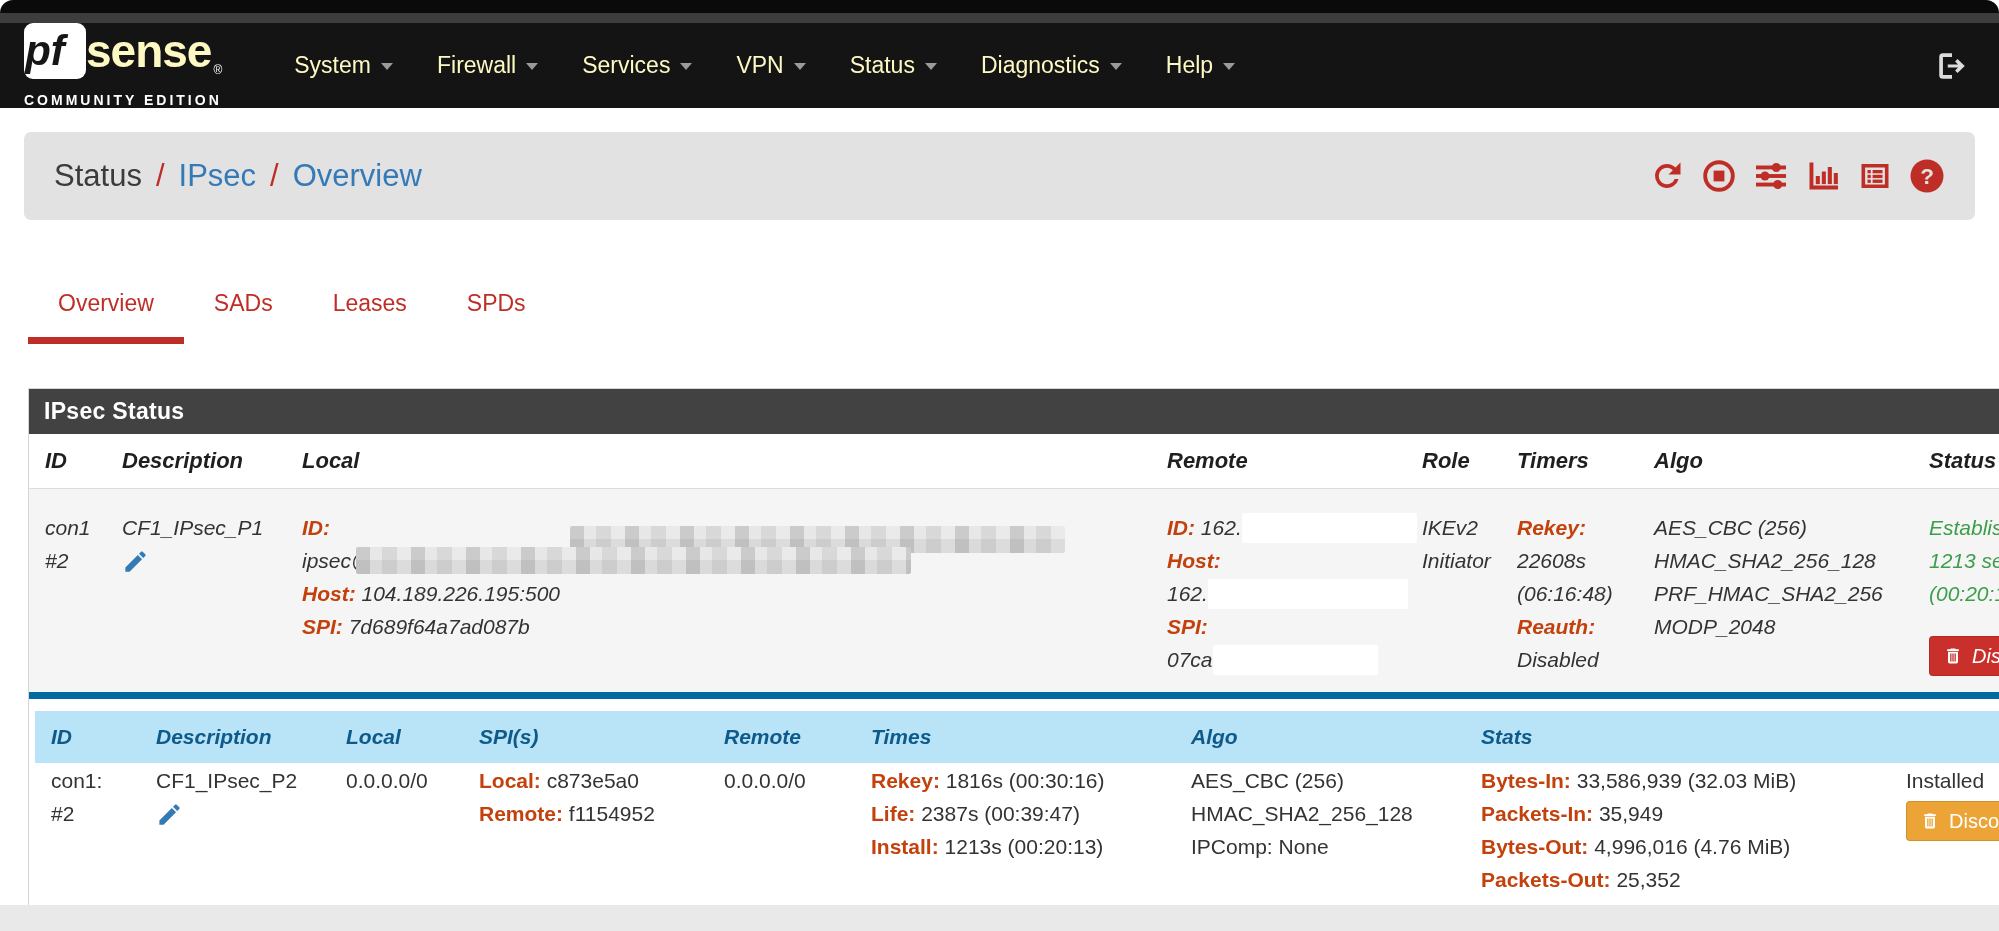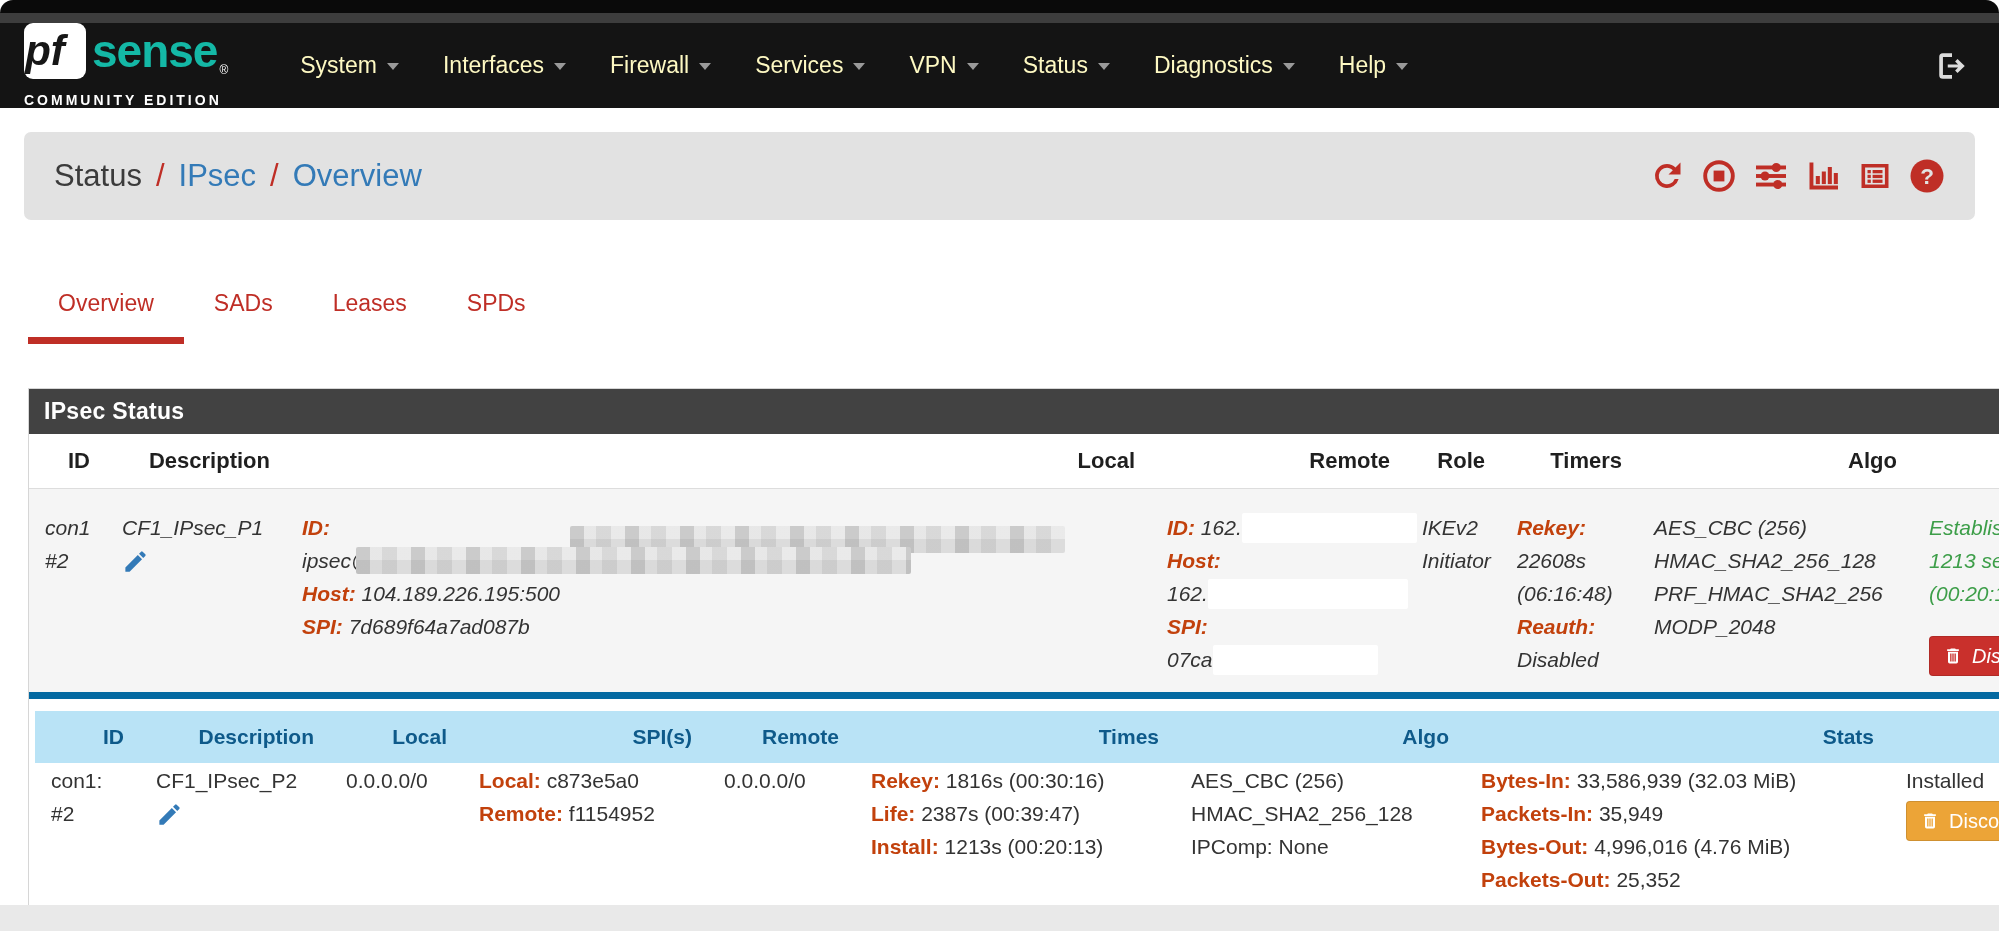--- a/index.html
+++ b/index.html
@@ -15,21 +15,21 @@
     height:85px; background:#141414; display:flex; align-items:center;
     padding:0 30px 0 24px;
   }
   .brand { display:flex; flex-direction:column; margin-right:50px; cursor:pointer; }
   .brand-row { display:flex; align-items:flex-start; }
   .pf-box {
     background:#fff; color:#161616; border-radius:9px; width:62px; height:56px;
     display:flex; align-items:center; justify-content:center;
     font-size:42px; font-weight:bold; font-style:italic; padding-right:20px;
   }
-  .brand-sense { color:#14b8a6; font-size:46px; font-weight:bold; letter-spacing:-1px; line-height:56px; margin-left:6px; }
+  .brand-sense { color:#fef9c3; font-size:46px; font-weight:bold; letter-spacing:-1px; line-height:56px; margin-left:0; }
   .brand-reg { color:#fff; font-size:12px; align-self:flex-end; margin:0 0 2px 2px; }
   .brand-sub { color:#fff; font-size:14px; font-weight:bold; letter-spacing:3px; margin-top:13px; }
   .nav-menu { list-style:none; display:flex; align-items:center; }
   .nav-menu li {
     color:#fef9c3; font-size:23px; padding:12px 22px; cursor:pointer; white-space:nowrap;
   }
   .caret {
     display:inline-block; width:0; height:0; margin-left:10px; vertical-align:3px;
     border-left:6px solid transparent; border-right:6px solid transparent;
     border-top:7px solid #9a9a9a;
@@ -63,21 +63,21 @@
   .panel-heading {
     background:#424242; color:#fff; font-weight:bold; font-size:23px;
     padding:9px 15px; letter-spacing:0.3px;
   }
   table { border-collapse:collapse; table-layout:fixed; }
   .ike-table { width:2212px; }
   .ike-table col.c-id{width:77px;} .ike-table col.c-desc{width:180px;}
   .ike-table col.c-local{width:865px;} .ike-table col.c-remote{width:255px;}
   .ike-table col.c-role{width:95px;} .ike-table col.c-timers{width:137px;}
   .ike-table col.c-algo{width:275px;} .ike-table col.c-status{width:328px;}
-  th { text-align:right; font-size:22px; color:#1f1f1f; padding:14px 16px; border-bottom:1px solid #dddddd; }
+  th { text-align:left; font-size:22px; color:#1f1f1f; padding:14px 16px; border-bottom:1px solid #dddddd;font-style:italic; }
   td { vertical-align:top; font-size:21px; padding:22px 16px 16px 16px; line-height:33px; }
   .ike-row td { background:#f5f5f5; border-bottom:7px solid #0369a1;font-style:italic; }
   .line { white-space:nowrap; }
   b { color:#c2410c;text-align:center; }
   
   .child-table { width:2190px; margin:12px 6px 0 6px; }
   .child-table col.d-id{width:105px;} .child-table col.d-desc{width:190px;}
   .child-table col.d-local{width:133px;} .child-table col.d-spi{width:245px;}
   .child-table col.d-remote{width:147px;} .child-table col.d-times{width:320px;}
   .child-table col.d-algo{width:290px;} .child-table col.d-stats{width:425px;}
@@ -120,21 +120,20 @@
   <div class="brand">
     <div class="brand-row">
       <span class="pf-box">pf</span>
       <span class="brand-sense">sense</span>
       <span class="brand-reg">®</span>
     </div>
     <span class="brand-sub">COMMUNITY EDITION</span>
   </div>
   <ul class="nav-menu">
     <li><span>System</span><span class="caret"></span></li>
-    <li><span>Interfaces</span><span class="caret"></span></li>
     <li><span>Firewall</span><span class="caret"></span></li>
     <li><span>Services</span><span class="caret"></span></li>
     <li><span>VPN</span><span class="caret"></span></li>
     <li><span>Status</span><span class="caret"></span></li>
     <li><span>Diagnostics</span><span class="caret"></span></li>
     <li><span>Help</span><span class="caret"></span></li>
   </ul>
   <div class="nav-right">
     <span class="logout-btn">
       <svg width="34" height="34" viewBox="0 0 24 24" fill="#dcdcdc">

